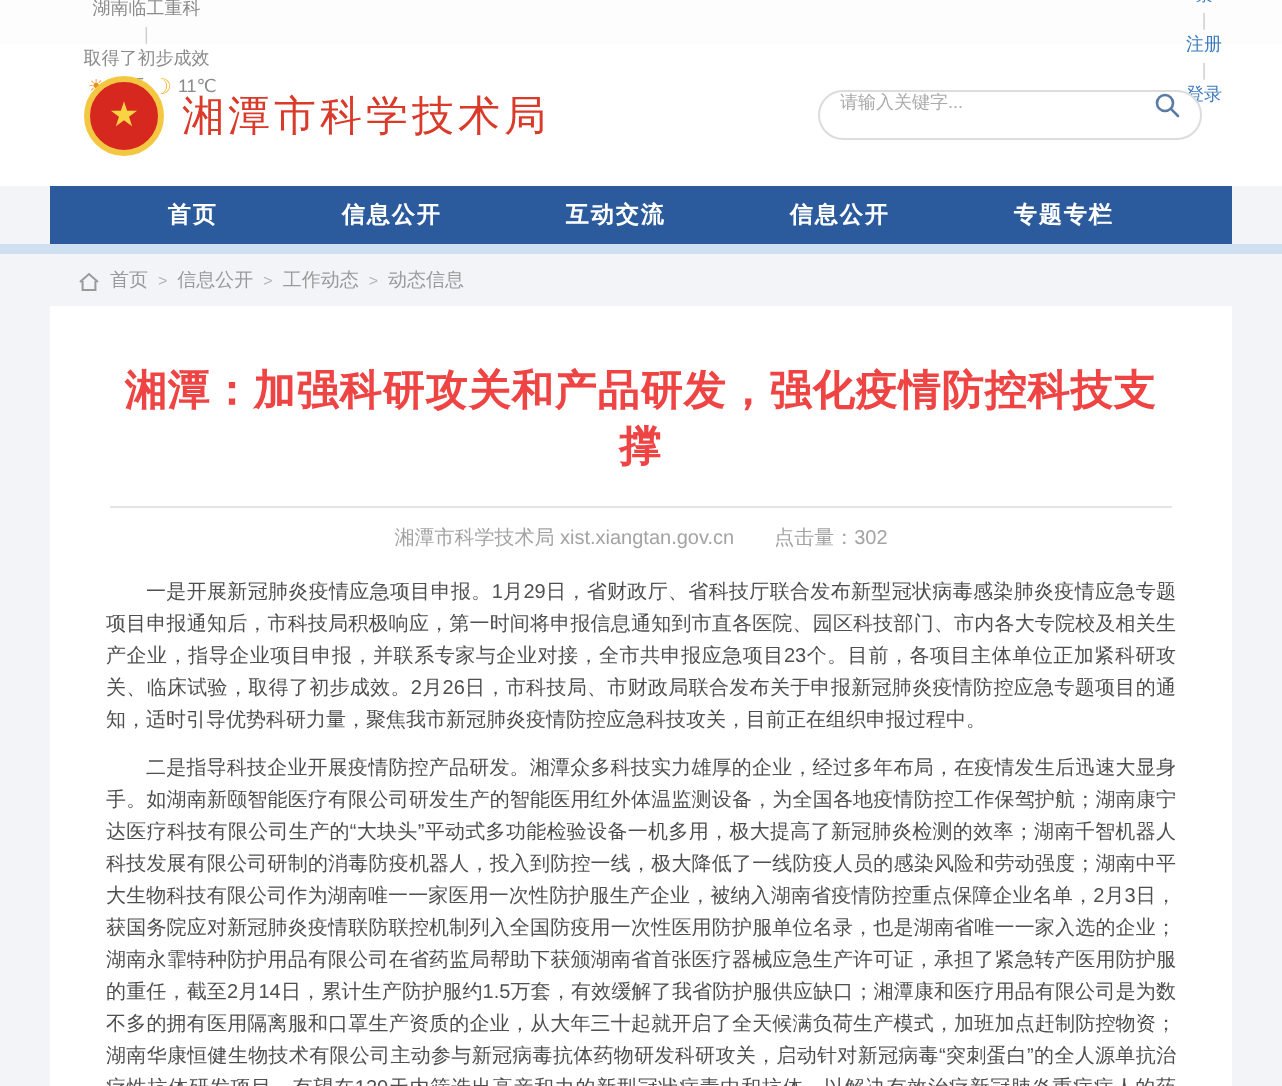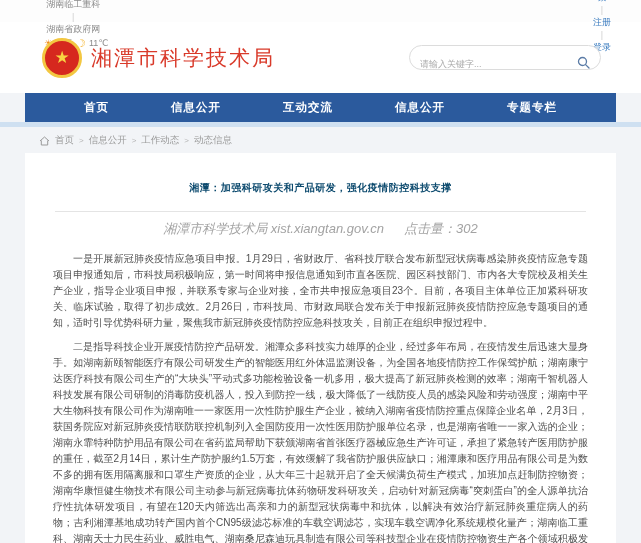--- a/index.html
+++ b/index.html
@@ -31,21 +31,21 @@
   .emblem {
     width:40px; height:40px; border-radius:50%;
     background:#d6281e; border:3px solid #f3c741;
     display:flex; align-items:center; justify-content:center;
     color:#f8d442; font-size:17px; line-height:1;
   }
   .site-name { font-size:21px; font-weight:normal; color:#d93a2a; letter-spacing:2px; }
   .site-domain { font-size:8px; color:#bfa29a; letter-spacing:1px; margin-top:2px; }
   .search {
     width:192px; height:25px; border:1px solid #dcdcdc; border-radius:13px;
-    background:#fff; display:flex; align-items:flex-end; padding:0 10px;
+    background:#fff; display:flex; align-items:flex-start; padding:0 10px;
   }
   .search input {
     flex:1; border:none; outline:none; font-size:9px; color:#666;
     font-family:inherit; background:transparent;
   }
   .search input::placeholder { color:#aaa; }
   
   .nav {
     margin:0 25px; height:29px; background:#2b5a9d;
     display:flex; align-items:center; justify-content:space-around; padding:0 28px;
@@ -61,43 +61,43 @@
     gap:5px; font-size:9.5px; color:#9a9a9a;
   }
   .breadcrumb a { color:#9a9a9a; text-decoration:none; cursor:pointer; }
   .crumb-sep { color:#b5b5b5; font-size:8px; }
   
   .card {
     margin:0 25px; background:#ffffff; height:391px;
     padding:20px 28px 0; overflow:hidden;
   }
   .article-title {
-    text-align:center; font-size:10px; font-weight:bold; color:#0c4a6e;
+    text-align:center; font-size:21px; font-weight:bold; color:#ef4444;
     letter-spacing:0.5px; margin:8px 0 16px;
   }
   .divider { border-top:1px solid #e4e4e4; margin:0 2px 8px; }
   .meta {
     display:flex; justify-content:center; gap:20px;
-    font-size:13px; color:#a3a3a3;font-style:italic;
+    font-size:10px; color:#a3a3a3;
   }
   .body { margin-top:13px; font-size:10px; color:#4f4f4f; line-height:16px; text-align:justify; }
   .body p { text-indent:2em; margin-bottom:8px; }
 </style>
 </head>
 <body>
 
 <div class="page">
 
   <div class="topbar">
     <div class="tb-left">
       <a>中国政府网</a>
       <span class="tb-sep">|</span>
       <a>湖南临工重科</a>
       <span class="tb-sep">|</span>
-      <a>湖南省政府网</a>
+      <a>取得了初步成效</a>
       <span class="weather">
         <span class="sun-glyph">☀</span>
         <span>阴天</span>
         <span class="moon-glyph">☽</span>
         <span>11℃</span>
       </span>
     </div>
     <div class="tb-right">
       <span class="mini-icon">
         <svg width="10" height="10" viewBox="0 0 10 10">

